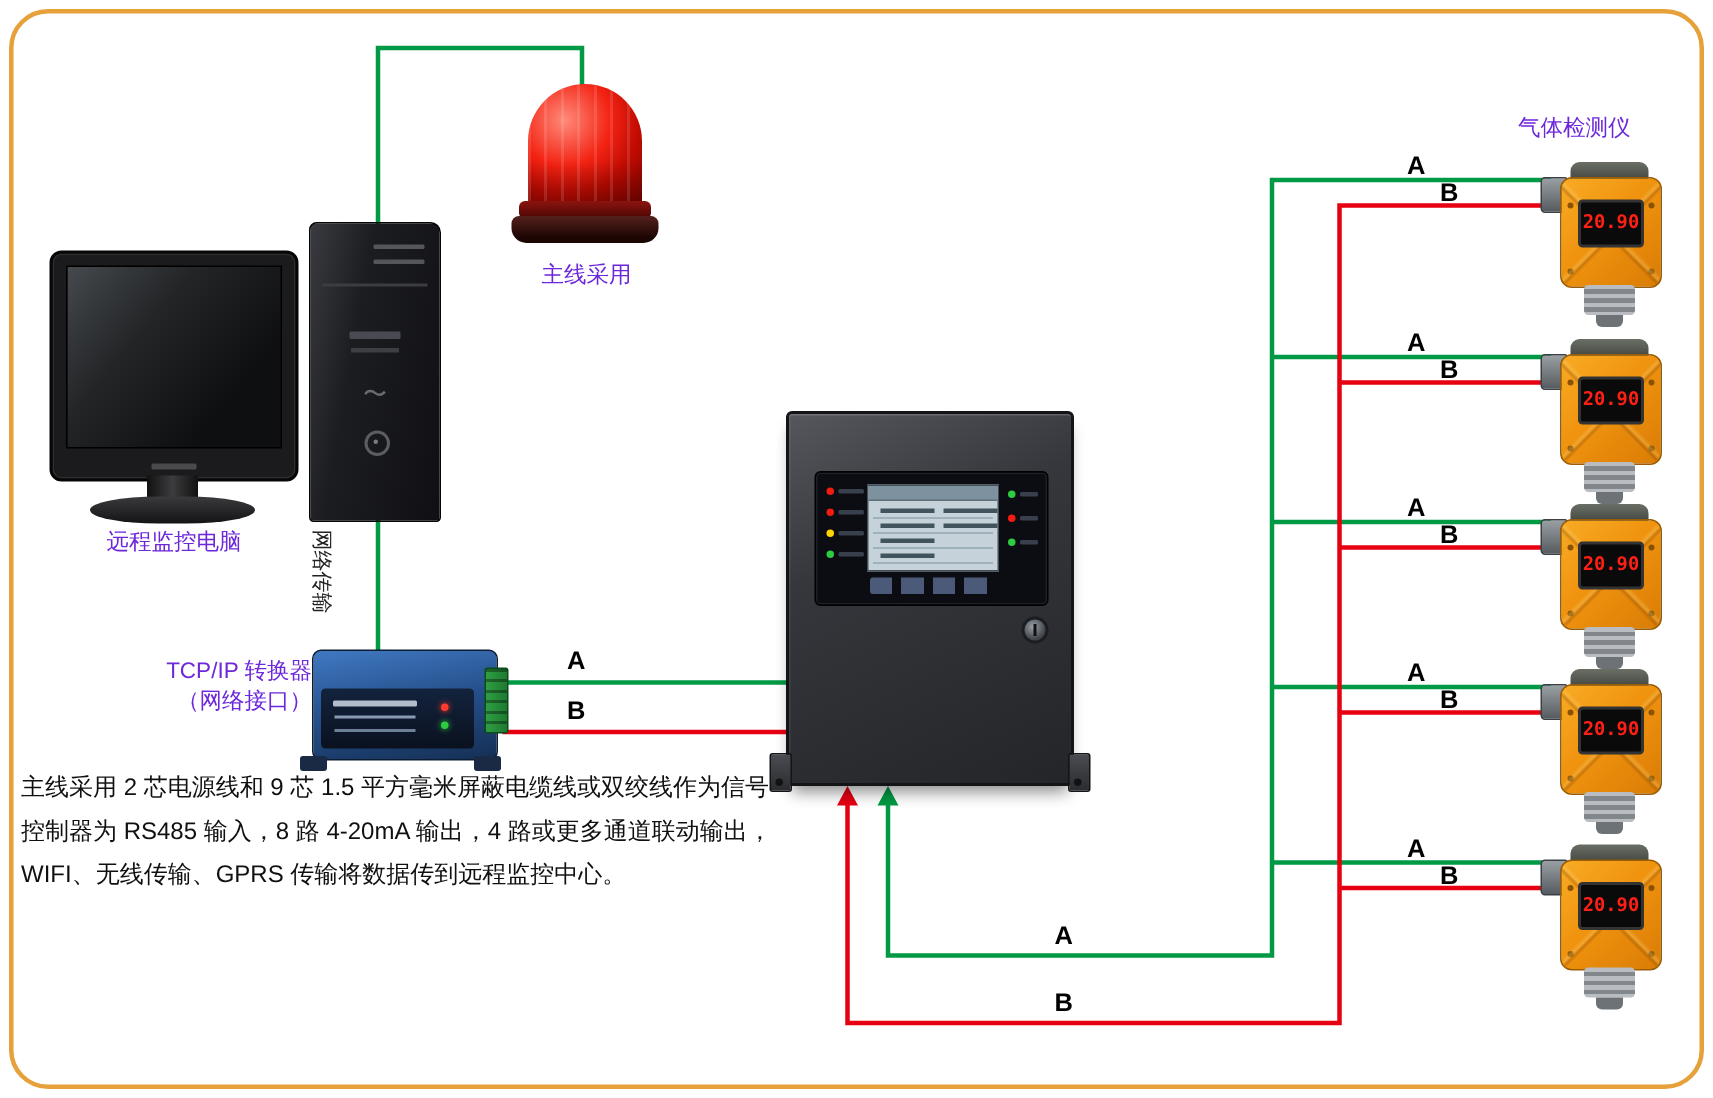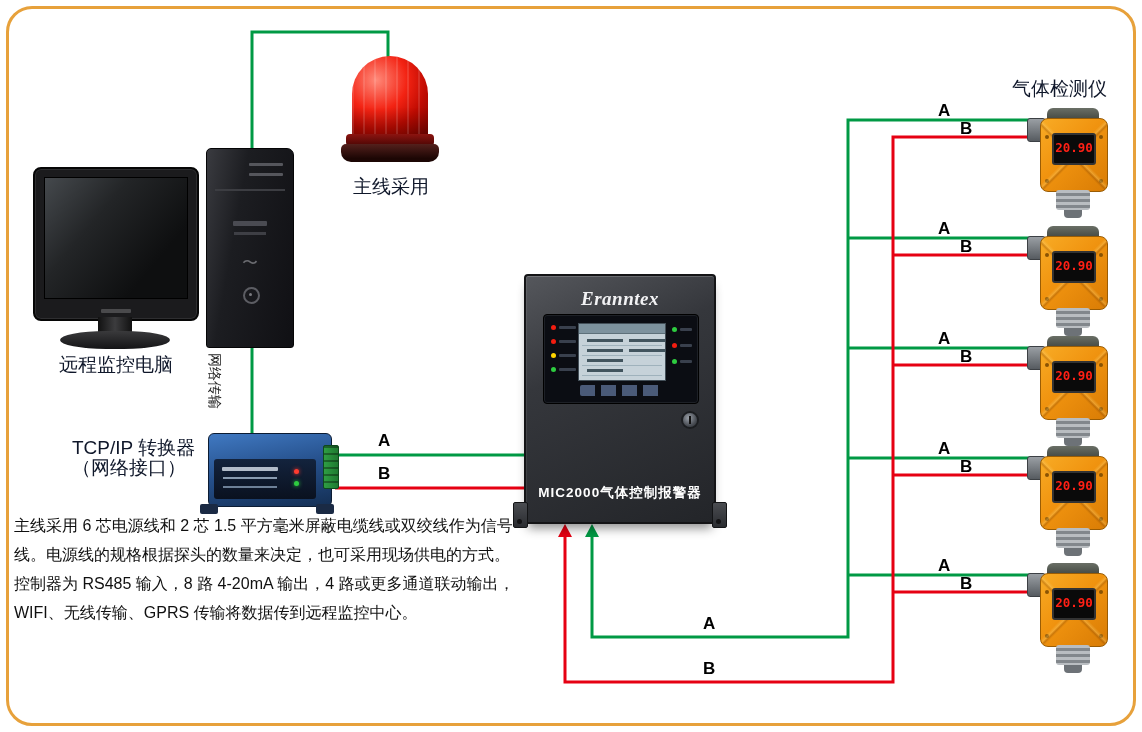--- a/index.html
+++ b/index.html
@@ -2,21 +2,21 @@
 <html><head>
 <meta charset="utf-8">
 <style>
   html,body{margin:0;padding:0;background:#ffffff;}
   .canvas{position:relative;width:1142px;height:732px;background:#fff;overflow:hidden;
           font-family:"Liberation Sans","DejaVu Sans",sans-serif;}
   .abs{position:absolute;}
   .frame{position:absolute;inset:6px;border:3px solid #E7A13B;border-radius:26px;pointer-events:none;}
   .wires{position:absolute;left:0;top:0;}
   .wires polyline{fill:none;stroke-width:3;}
-  .lbl{position:absolute;font-size:19px;color:#0f172a;}
+  .lbl{position:absolute;font-size:15px;color:#6d28d9;}
   .rot{left:168px;top:372px;width:92px;text-align:center;transform:rotate(90deg);font-size:14px;color:#222;}
   .ab{position:absolute;font-weight:bold;font-size:17px;color:#000;}
 
   
   .monitor{left:33px;top:167px;width:162px;height:150px;background:#1b1b1d;border:2px solid #060606;
            border-radius:8px;box-shadow:inset 0 0 0 1px #2e2e30;}
   .mon-screen{position:absolute;left:9px;top:8px;right:9px;bottom:20px;border:1px solid #000;
            background:linear-gradient(130deg,#45494d 0%,#232527 35%,#0e0f10 75%);}
   .mon-brand{position:absolute;left:50%;bottom:6px;width:30px;height:4px;margin-left:-15px;background:#4a4a4c;border-radius:1px;}
   .mon-neck{left:98px;top:317px;width:34px;height:17px;background:linear-gradient(90deg,#111,#3c3c3e,#111);}
@@ -167,44 +167,42 @@
   <div class="conv abs">
     <div class="conv-body"></div>
     <div class="conv-face"></div>
     <div class="conv-tx"></div>
     <div class="conv-led cl1"></div>
     <div class="conv-led cl2"></div>
     <div class="conv-term"></div>
     <div class="conv-ear e-l"></div>
     <div class="conv-ear e-r"></div>
   </div>
-  <div class="lbl" style="left:72px;top:438px;width:124px;text-align:left;line-height:20px">
+  <div class="lbl" style="left:84px;top:438px;width:124px;text-align:right;line-height:20px">
     <div>TCP/IP 转换器</div>
     <div>（网络接口）</div>
   </div>
 
   <div class="ctrl abs">
-    <div class="ctrl-brand">Eranntex</div>
     <div class="ctrl-panel">
       <div class="ind" style="top:10px"><i style="background:#f21d10"></i><b></b></div>
       <div class="ind" style="top:24px"><i style="background:#f21d10"></i><b></b></div>
       <div class="ind" style="top:38px"><i style="background:#ffd400"></i><b></b></div>
       <div class="ind" style="top:52px"><i style="background:#2ecc40"></i><b></b></div>
       <div class="ctrl-screen">
         <div class="scr-h"></div>
         <div class="scr-rows"></div>
         <div class="scr-marks"></div>
       </div>
       <div class="ind rind" style="top:12px"><i style="background:#2ecc40"></i><b></b></div>
       <div class="ind rind" style="top:28px"><i style="background:#f21d10"></i><b></b></div>
       <div class="ind rind" style="top:44px"><i style="background:#2ecc40"></i><b></b></div>
       <div class="ctrl-btns"></div>
     </div>
     <div class="ctrl-lock"></div>
-    <div class="ctrl-model">MIC2000气体控制报警器</div>
     <div class="ctrl-tab tab-l"></div>
     <div class="ctrl-tab tab-r"></div>
   </div>
 
   <div class="lbl" style="left:1012px;top:76px">气体检测仪</div>
 
   <div class="detector" style="top:108px">
     <div class="det-gland"></div>
     <div class="det-cap"></div>
     <div class="det-body" style="background: linear-gradient(135deg, rgb(248, 171, 37), rgb(240, 147, 15) 45%, rgb(217, 124, 5));">
@@ -264,18 +262,17 @@
   <span class="ab" style="left:938px;top:329px">A</span>
   <span class="ab" style="left:960px;top:347px">B</span>
   <span class="ab" style="left:938px;top:439px">A</span>
   <span class="ab" style="left:960px;top:457px">B</span>
   <span class="ab" style="left:938px;top:556px">A</span>
   <span class="ab" style="left:960px;top:574px">B</span>
   <span class="ab" style="left:703px;top:614px">A</span>
   <span class="ab" style="left:703px;top:659px">B</span>
 
   <div class="desc abs">
-    <div>主线采用 6 芯电源线和 2 芯 1.5 平方毫米屏蔽电缆线或双绞线作为信号</div>
-    <div>线。电源线的规格根据探头的数量来决定，也可采用现场供电的方式。</div>
+    <div>主线采用 2 芯电源线和 9 芯 1.5 平方毫米屏蔽电缆线或双绞线作为信号</div>
     <div>控制器为 RS485 输入，8 路 4-20mA 输出，4 路或更多通道联动输出，</div>
     <div>WIFI、无线传输、GPRS 传输将数据传到远程监控中心。</div>
   </div>
 </div>
 
 </body></html>

